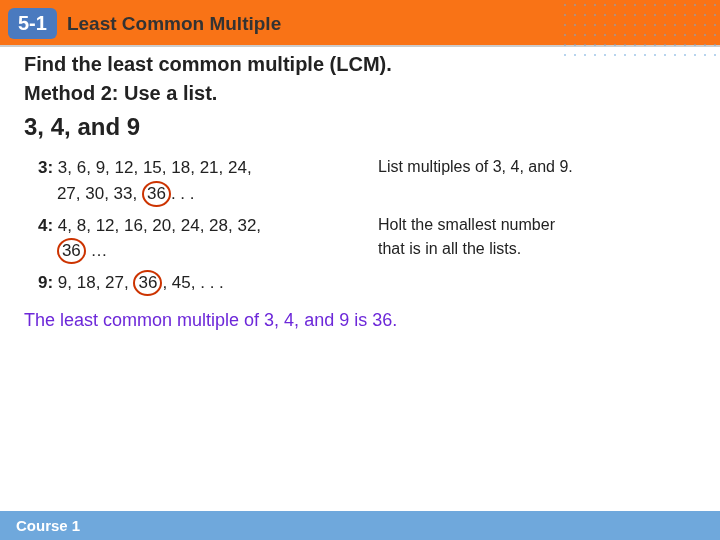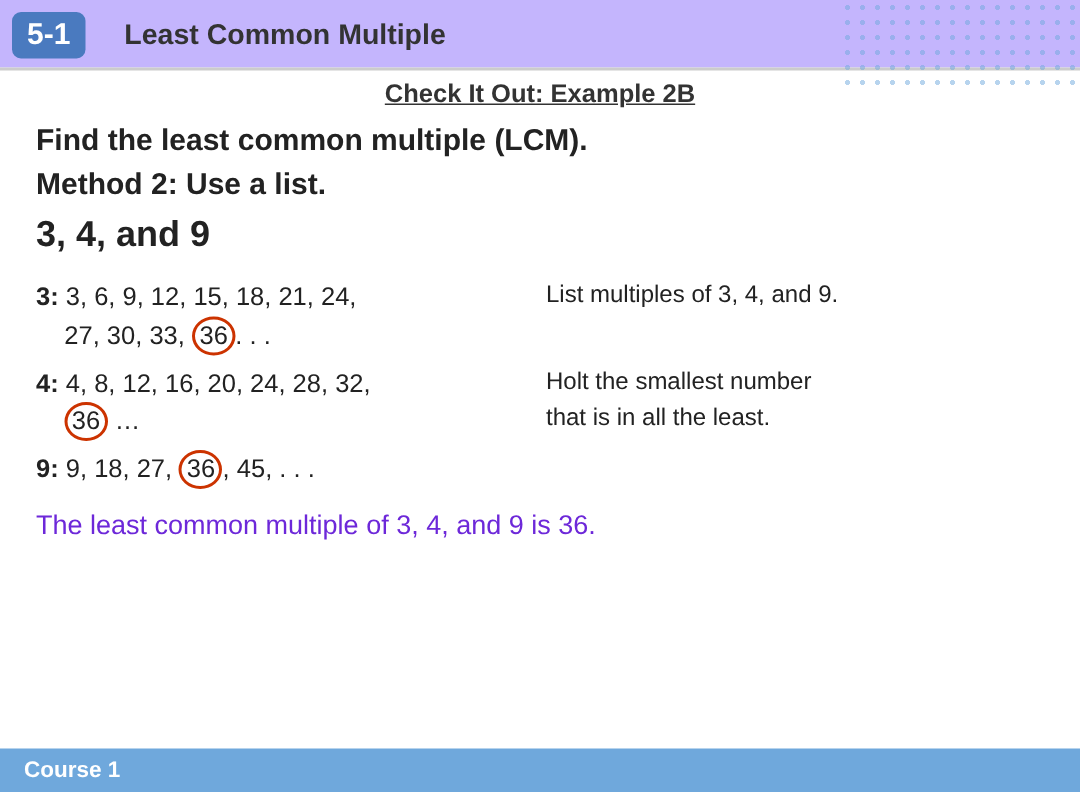--- a/index.html
+++ b/index.html
@@ -10,23 +10,23 @@
       font-family: Arial, sans-serif;
       background: #ffffff;
       overflow: hidden;
       position: relative;
     }
 
     
     .header {
       display: flex;
       align-items: center;
-      background: #c4b5fd;
+      background: #f97316;
       padding: 8px 12px 6px 8px;
-      gap: 16px;
+      gap: 0;
     }
 
     .badge {
       background: #4a7abf;
       color: #ffffff;
       font-size: 20px;
       font-weight: bold;
       padding: 4px 10px;
       border-radius: 6px;
       margin-right: 10px;
@@ -92,20 +92,21 @@
       display: flex;
       flex-direction: column;
       gap: 6px;
       margin-bottom: 10px;
     }
 
     .list-row {
       display: flex;
       align-items: flex-start;
       gap: 20px;
+      margin-left: 14px;
     }
 
     .list-text {
       font-size: 17px;
       color: #222;
       line-height: 1.5;
       flex: 0 0 320px;
     }
 
     .list-text .num-label {
@@ -132,21 +133,21 @@
     .conclusion {
       font-size: 18px;
       color: #6d28d9;
       margin-top: 14px;
       font-weight: normal;
     }
 
     
     .footer {
       position: absolute;
-      bottom: 12px;
+      bottom: 0;
       left: 0;
       right: 0;
       background: #6fa8dc;
       display: flex;
       align-items: center;
       justify-content: space-between;
       padding: 6px 16px;
     }
 
     .footer-course {
@@ -174,21 +175,20 @@
 
 <div class="header">
   <div class="badge">5-1</div>
   <div class="header-title">Least Common Multiple</div>
 </div>
 
 <div class="header-divider"></div>
 
 <div class="content">
 
-  <div class="subtitle">Check It Out: Example 2B</div>
 
   <div class="main-question">Find the least common multiple (LCM).</div>
 
   <div class="method-label">Method 2: Use a list.</div>
 
   <div class="numbers-heading">
     <span>3, 4,</span>
     <span> </span>
     <span>and</span>
     <span> </span>
@@ -207,21 +207,21 @@
     </div>
 
     <div class="list-row">
       <div class="list-text">
         <span class="num-label">4:</span>
         <span> 4, 8, 12, 16, 20, 24, 28, 32,</span><br>
         <span>&nbsp;&nbsp;&nbsp;&nbsp;<span class="circled">36</span> …</span>
       </div>
       <div class="list-note">
         <span>Holt the smallest number</span><br>
-        <span>that is in all the least.</span>
+        <span>that is in all the lists.</span>
       </div>
     </div>
 
     <div class="list-row">
       <div class="list-text">
         <span class="num-label">9:</span>
         <span> 9, 18, 27, <span class="circled">36</span>, 45, . . .</span>
       </div>
       <div class="list-note"></div>
     </div>

